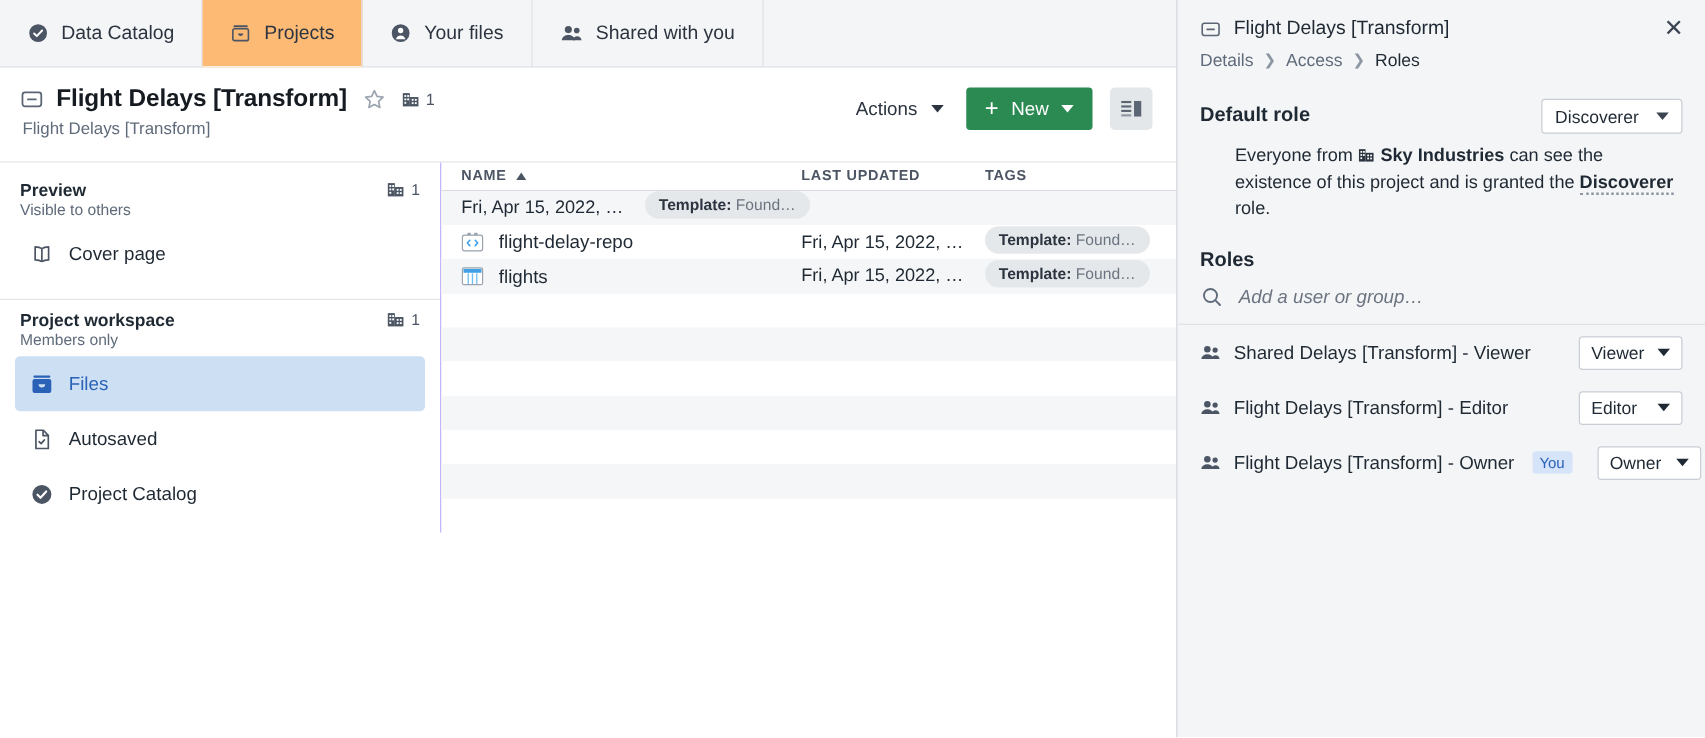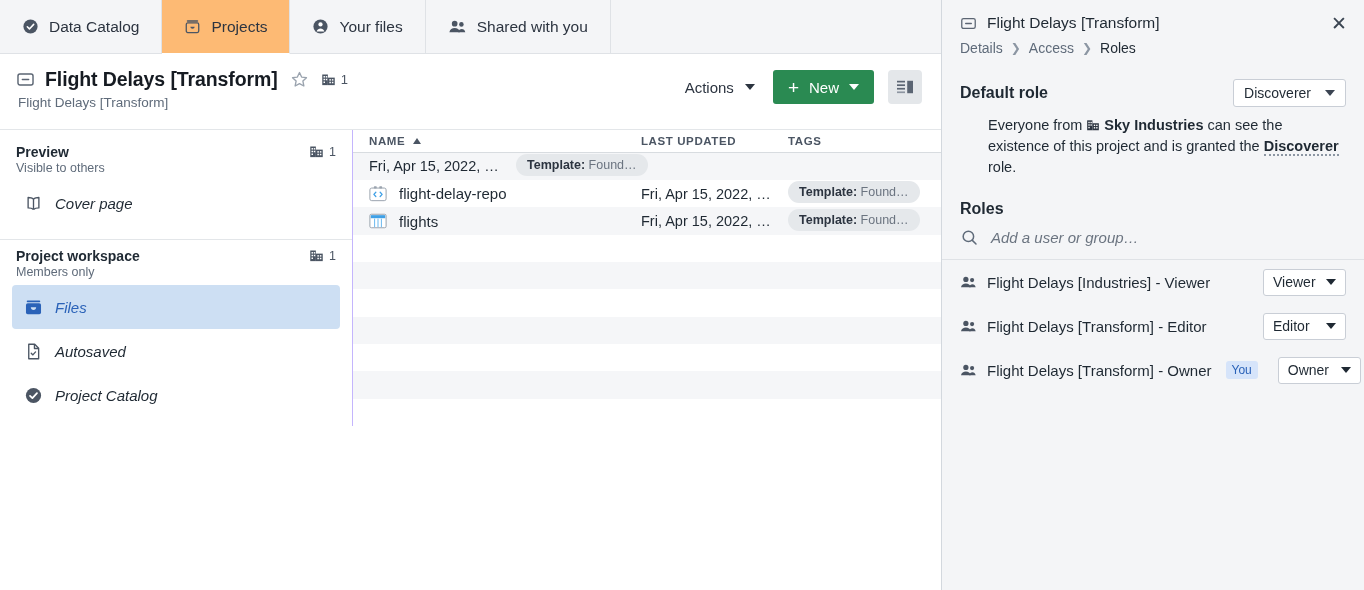--- a/index.html
+++ b/index.html
@@ -71,21 +71,21 @@
   .sidebar { width: 353px; flex: 0 0 353px; border-right: 1px solid #c4b5fd; padding-top: 6px; overflow:hidden; }
   .side-section-head { padding: 8px 16px 0 16px; position: relative; }
   .ss-title { font-size: 14px; font-weight: 700; color:#1f2933; }
   .ss-sub { font-size: 12.5px; color:#5f6b7a; margin-top:1px; }
   .ss-count { position:absolute; right:16px; top:8px; display:flex; align-items:center; gap:5px; color:#4b5563; font-size:12.5px;}
   .side-divider { height:1px; background:#e3e6e9; margin: 14px 0 0 0; }
 
   .side-item {
     display:flex; align-items:center; gap:12px;
     height: 44px; margin: 0 12px; padding: 0 12px;
-    border-radius: 4px; font-size:15px; color:#1f2933; cursor:pointer;font-style:italic;
+    border-radius: 4px; font-size:15px; color:#1f2933; cursor:pointer;
   }
   .side-item.selected { background:#cddff3; color:#2a62b8; font-weight:400; }
   .side-item .sicon { display:flex; align-items:center; color:#4b5563; }
   .side-item.selected .sicon { color:#2a62b8; }
   .side-items { margin-top: 6px; }
 
   
   .table-wrap { flex:1 1 auto; min-width:0; display:flex; flex-direction:column; }
   .thead {
     display:flex; align-items:center; height: 36px;
@@ -535,21 +535,21 @@
 
     <div class="role-row">
       <span class="icon-users">
         <svg width="17" height="16" viewBox="0 0 26 24" fill="#4b5563">
           <circle cx="9" cy="8" r="4"></circle>
             <path d="M1.5 20c.8-4 3.8-5.8 7.5-5.8s6.7 1.8 7.5 5.8z"></path>
           <circle cx="18.5" cy="9" r="3.2"></circle>
             <path d="M13.8 20c.7-3.2 2.8-4.6 5.3-4.6 2.4 0 4.2 1.3 4.9 4.6z"></path>
         </svg>
       </span>
-      <span class="role-name">Flight Delays [Industries] - Viewer</span>
+      <span class="role-name">Shared Delays [Transform] - Viewer</span>
       <span class="role-spacer"></span>
       <button class="role-select">
         <span>Viewer</span>
         <span class="caret"></span>
       </button>
     </div>
 
     <div class="role-row">
       <span class="icon-users">
         <svg width="17" height="16" viewBox="0 0 26 24" fill="#4b5563">

